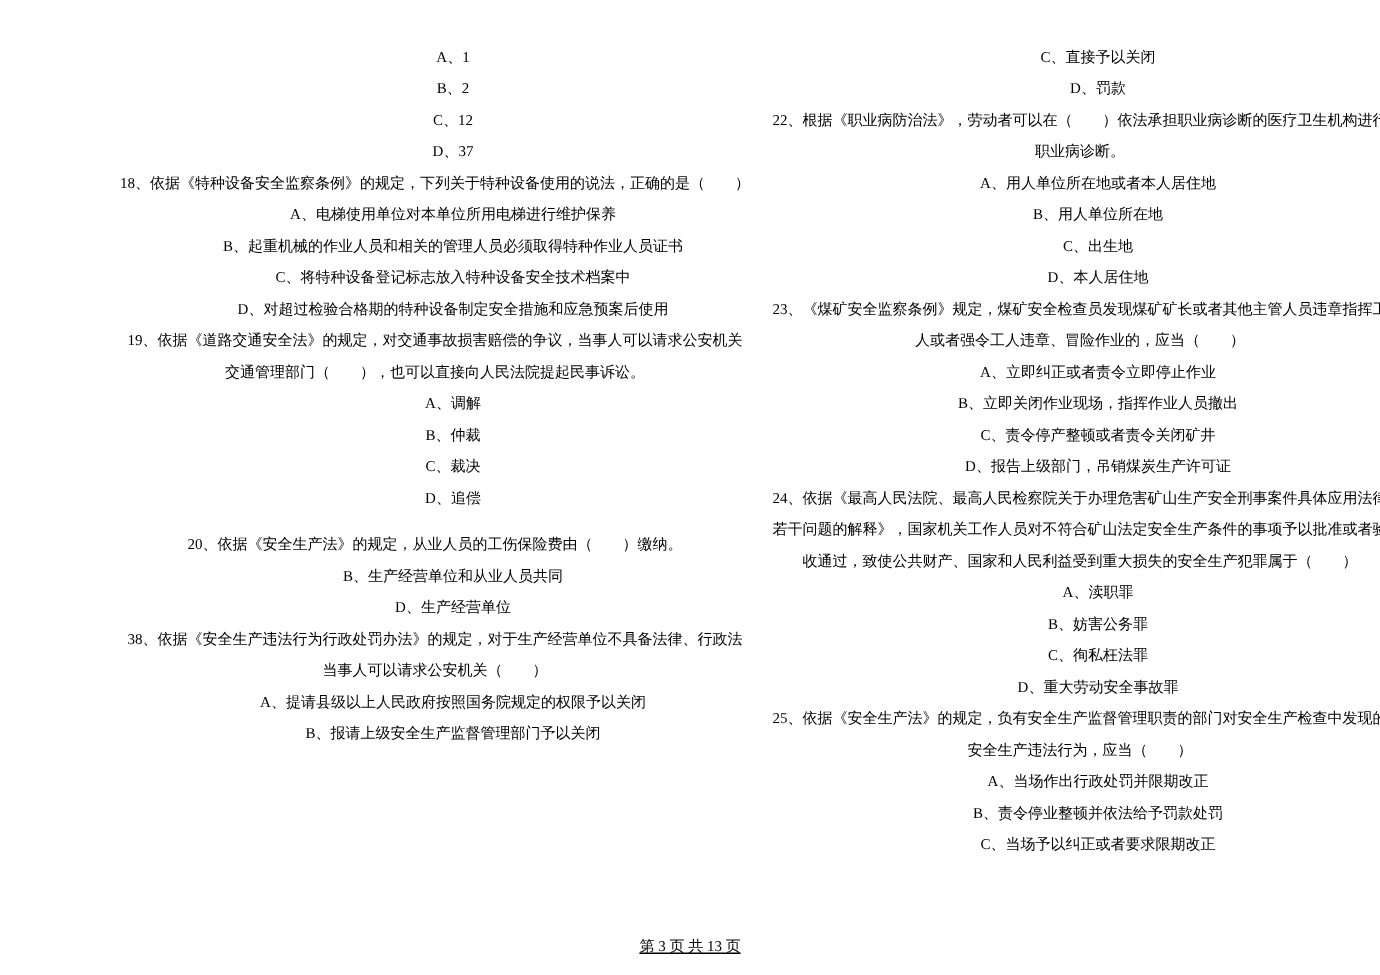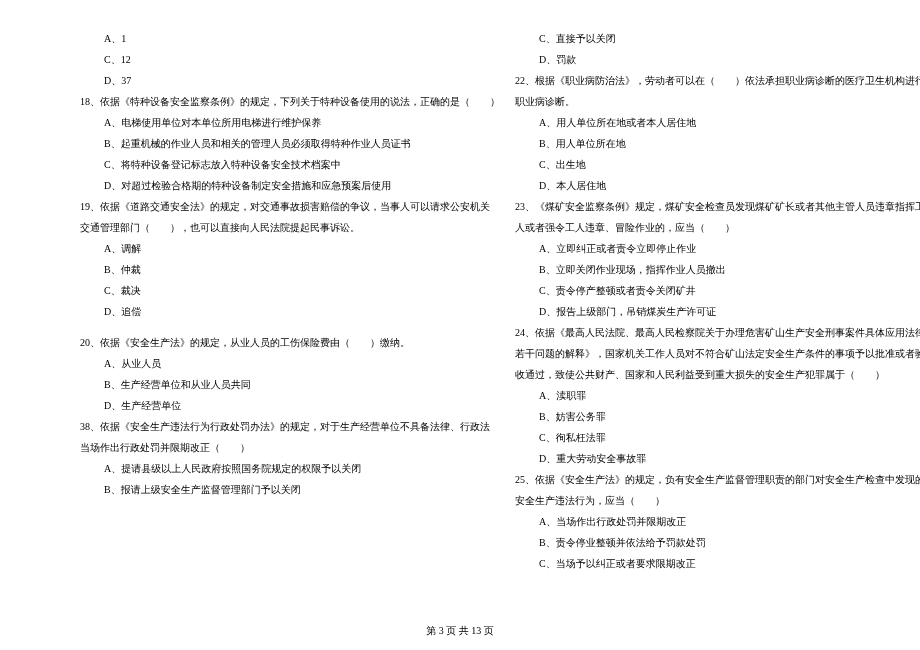--- a/index.html
+++ b/index.html
@@ -1,18 +1,19 @@
 <!DOCTYPE html>
 <html><head>
   <meta charset="utf-8">
   <style>
     * {
       margin: 0;
       padding: 0;
       box-sizing: border-box;
+      text-align: center;
     }
     body {
       width: 920px;
       height: 650px;
       background: #ffffff;
       font-family: "SimSun", "宋体", serif;
       font-size: 10px;
       color: #000000;
       position: relative;
       overflow: hidden;
@@ -46,53 +47,54 @@
     .spacer {
       height: 10px;
     }
     .footer {
       position: absolute;
       bottom: 12px;
       left: 0;
       right: 0;
       text-align: center;
       font-size: 10px;
+      text-decoration: underline;
     }
   </style>
 </head>
 <body>
 
 <div class="page-content">
   <div class="column column-left">
     <div class="line indent-1">A、1</div>
+    <div class="line indent-1">B、2</div>
     <div class="line indent-1">C、12</div>
     <div class="line indent-1">D、37</div>
 
     <div class="line indent-0">18、依据《特种设备安全监察条例》的规定，下列关于特种设备使用的说法，正确的是（　　）</div>
     <div class="line indent-1">A、电梯使用单位对本单位所用电梯进行维护保养</div>
     <div class="line indent-1">B、起重机械的作业人员和相关的管理人员必须取得特种作业人员证书</div>
     <div class="line indent-1">C、将特种设备登记标志放入特种设备安全技术档案中</div>
     <div class="line indent-1">D、对超过检验合格期的特种设备制定安全措施和应急预案后使用</div>
 
     <div class="line indent-0">19、依据《道路交通安全法》的规定，对交通事故损害赔偿的争议，当事人可以请求公安机关</div>
     <div class="line indent-0">交通管理部门（　　），也可以直接向人民法院提起民事诉讼。</div>
     <div class="line indent-1">A、调解</div>
     <div class="line indent-1">B、仲裁</div>
     <div class="line indent-1">C、裁决</div>
     <div class="line indent-1">D、追偿</div>
 
     <div class="spacer"></div>
 
     <div class="line indent-0">20、依据《安全生产法》的规定，从业人员的工伤保险费由（　　）缴纳。</div>
-    <div class="line indent-1">A、从业人员</div>
     <div class="line indent-1">B、生产经营单位和从业人员共同</div>
     <div class="line indent-1">D、生产经营单位</div>
 
     <div class="line indent-0">38、依据《安全生产违法行为行政处罚办法》的规定，对于生产经营单位不具备法律、行政法</div>
-    <div class="line indent-0">当场作出行政处罚并限期改正（　　）</div>
+    <div class="line indent-0">当事人可以请求公安机关（　　）</div>
     <div class="line indent-1">A、提请县级以上人民政府按照国务院规定的权限予以关闭</div>
     <div class="line indent-1">B、报请上级安全生产监督管理部门予以关闭</div>
   </div>
 
   <div class="column column-right">
     <div class="line indent-1">C、直接予以关闭</div>
     <div class="line indent-1">D、罚款</div>
 
     <div class="line indent-0">22、根据《职业病防治法》，劳动者可以在（　　）依法承担职业病诊断的医疗卫生机构进行</div>
     <div class="line indent-0">职业病诊断。</div>

